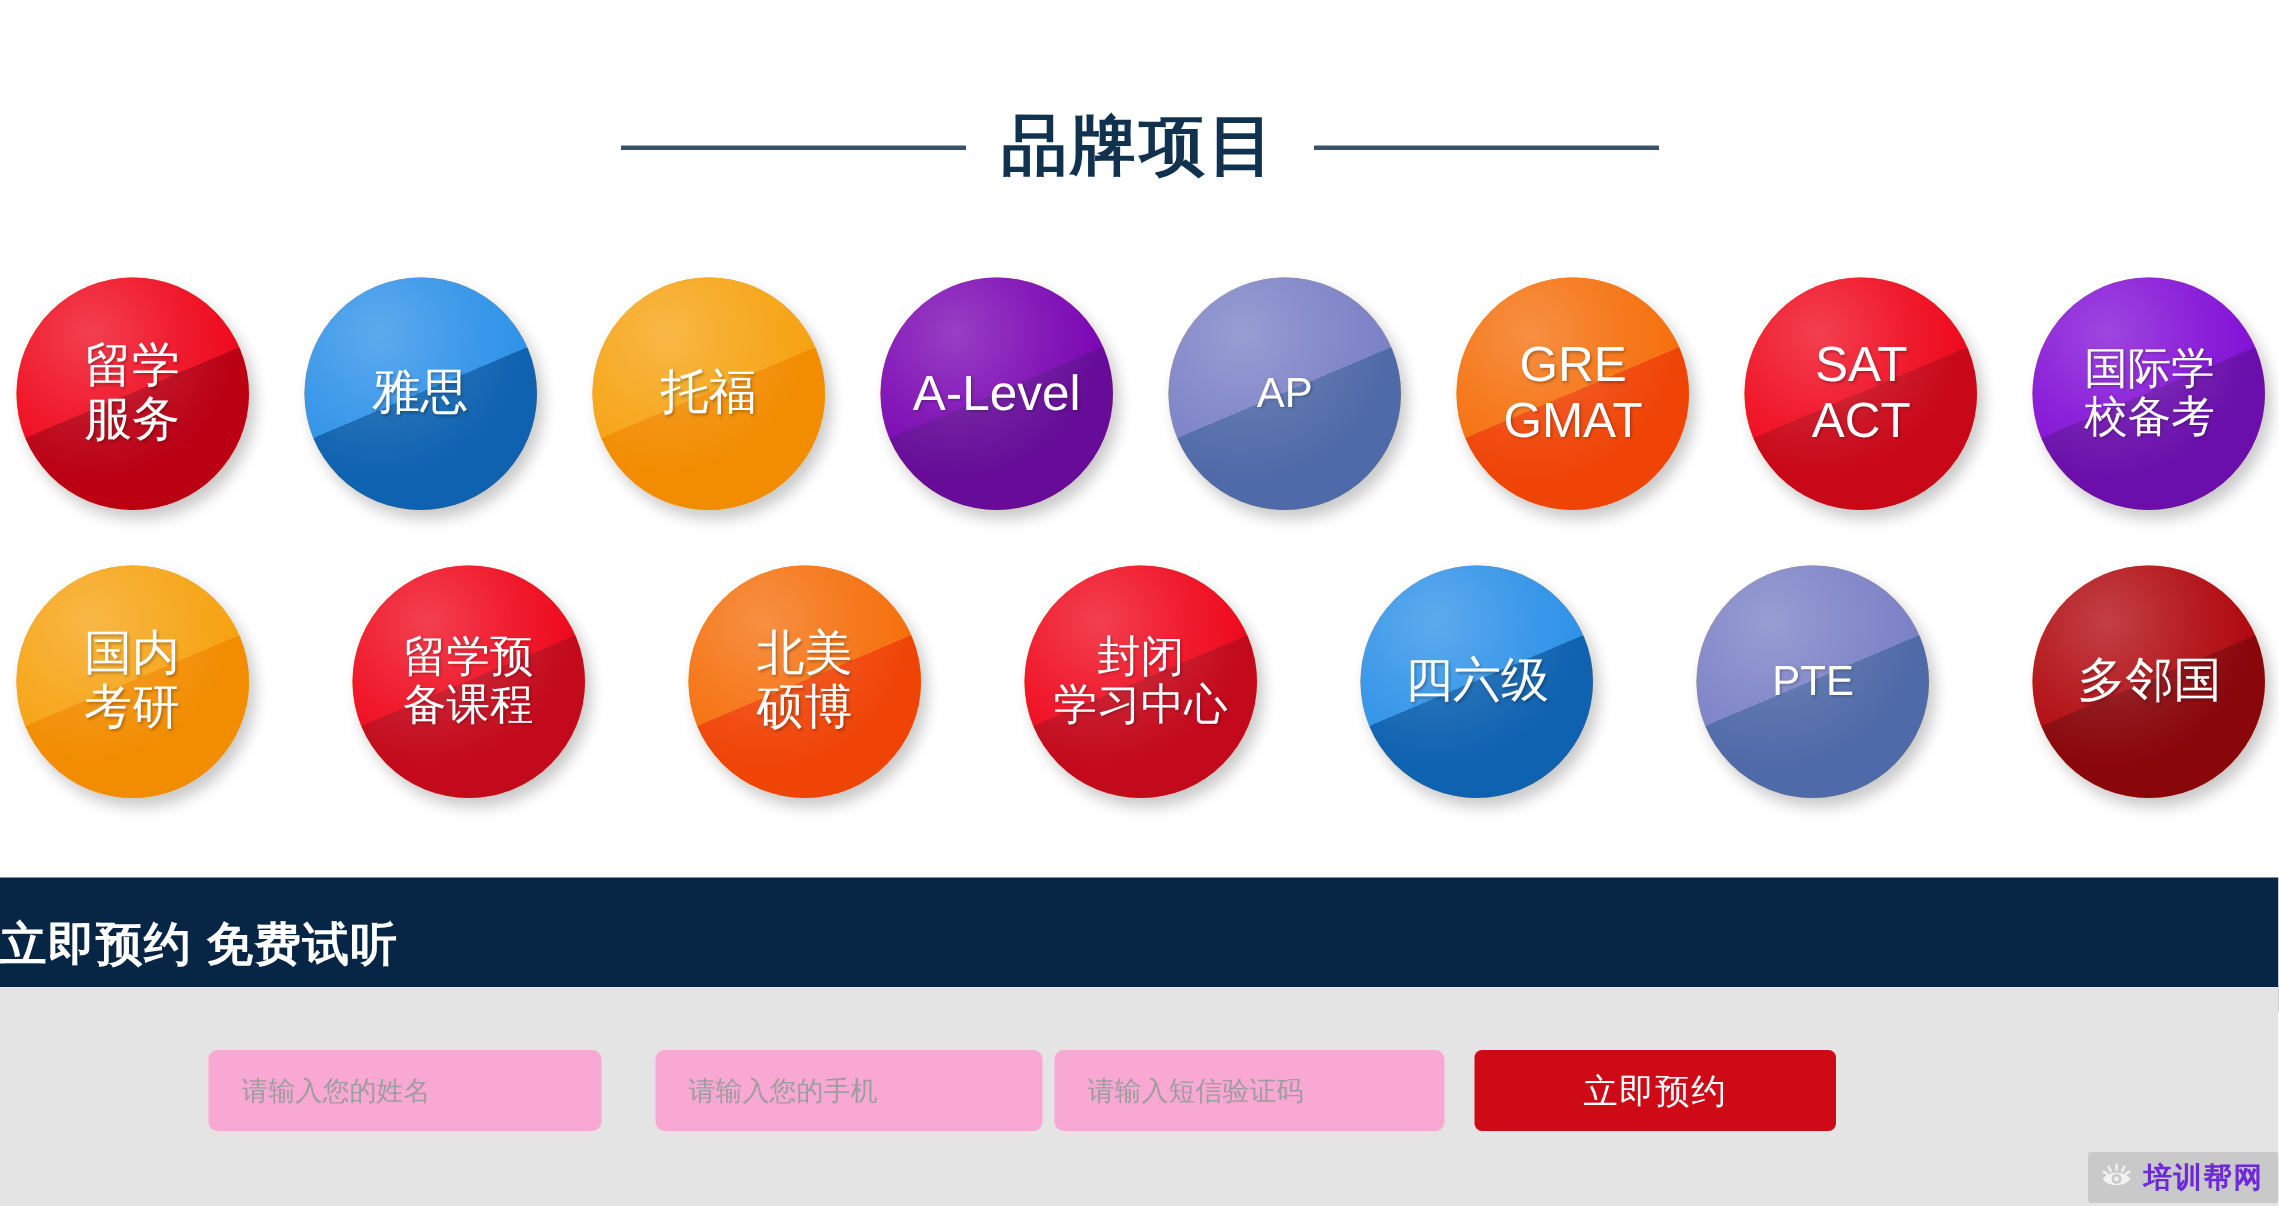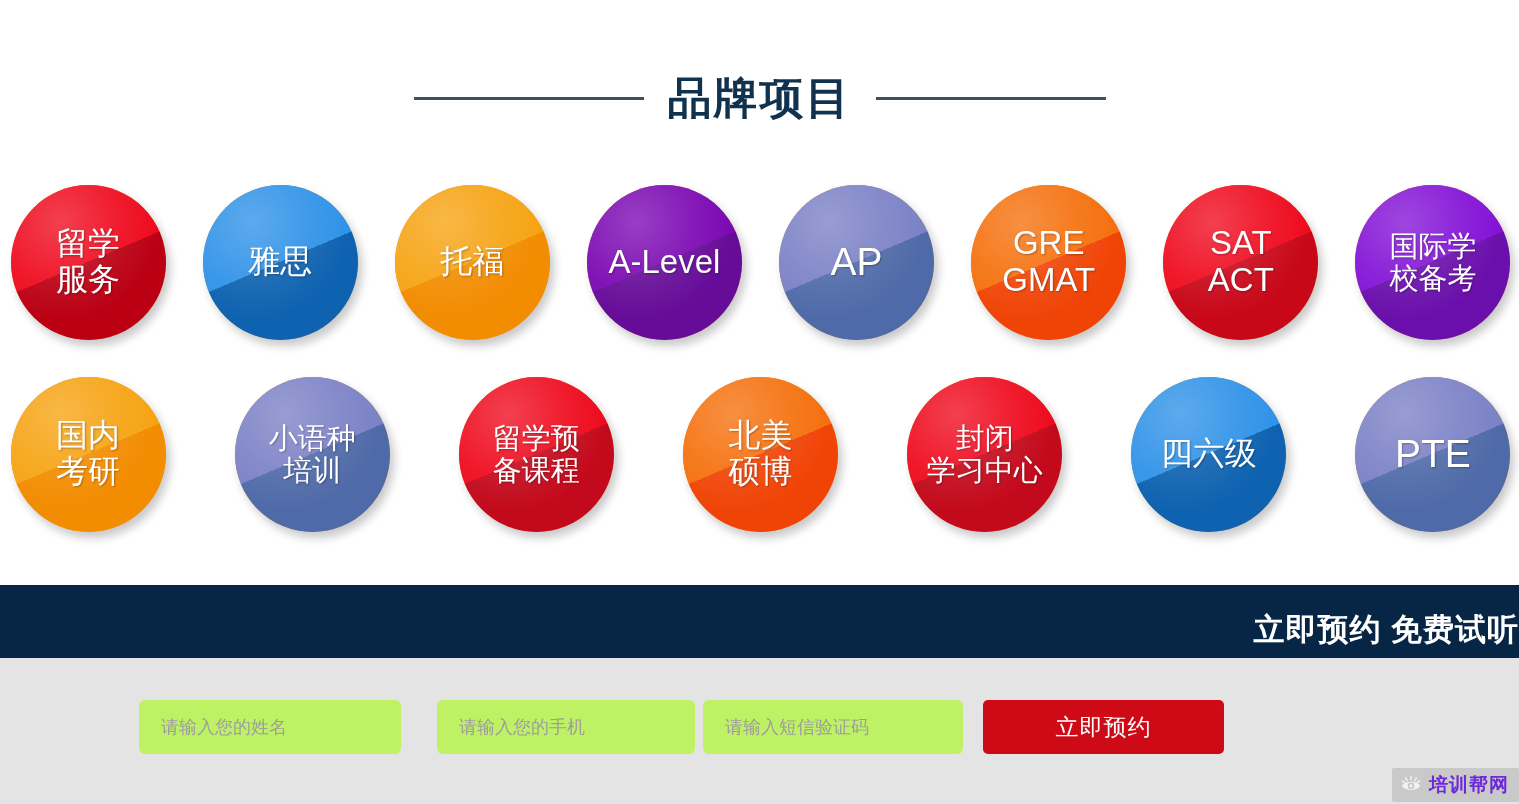--- a/index.html
+++ b/index.html
@@ -111,33 +111,33 @@
     color: #ffffff;
     text-align: center;
     line-height: 1.12;
     white-space: pre;
     text-shadow: 1px 1px 2px rgba(0,0,0,0.28);
     font-weight: normal;
   }
   .cn  { font-size: 32px; }
   .cn-sm { font-size: 29px; }
   .en  { font-size: 33px; }
-  .en-lg { font-size: 39px; }
+  .en-lg { font-size: 28px; }
 
   
   .banner {
     position: absolute;
     top: 585px;
     left: 0;
     width: 1519px;
     height: 89px;
     background: #072646;
     display: flex;
     align-items: center;
-    justify-content: flex-end;
+    justify-content: flex-start;
   }
   .banner-text {
     color: #ffffff;
     font-size: 31px;
     font-weight: bold;
     letter-spacing: 1px;
     white-space: nowrap;
   }
 
   
@@ -152,21 +152,21 @@
   .form-row {
     position: absolute;
     top: 42px;
     left: 139px;
     display: flex;
     align-items: center;
     gap: 8px;
   }
   .field {
     height: 54px;
-    background: #bef264;
+    background: #f9a8d4;
     border: none;
     border-radius: 6px;
     font-size: 18px;
     color: #555;
     font-family: "Liberation Sans", "DejaVu Sans", sans-serif;
     padding: 11px 22px;
     box-sizing: border-box;
     outline: none;
   }
   .field::placeholder { color: #9d9d9d; }
@@ -277,26 +277,20 @@
       </div>
     </div>
   <div class="grid-row" id="row2">
       <div class="circle-wrap">
         <div class="circle" style="--c-light: #f6a312; --c-dark: #f28c00;">
           <div class="circle-label cn">国内
 考研</div>
         </div>
       </div>
       <div class="circle-wrap">
-        <div class="circle" style="--c-light: #7b81c6; --c-dark: #4f6aa8;">
-          <div class="circle-label cn-sm">小语种
-培训</div>
-        </div>
-      </div>
-      <div class="circle-wrap">
         <div class="circle" style="--c-light: #ef0a1e; --c-dark: #c30a1c;">
           <div class="circle-label cn-sm">留学预
 备课程</div>
         </div>
       </div>
       <div class="circle-wrap">
         <div class="circle" style="--c-light: #f5700d; --c-dark: #f04407;">
           <div class="circle-label cn">北美
 硕博</div>
         </div>
@@ -308,20 +302,25 @@
         </div>
       </div>
       <div class="circle-wrap">
         <div class="circle" style="--c-light: #2f92e8; --c-dark: #0e62b0;">
           <div class="circle-label cn">四六级</div>
         </div>
       </div>
       <div class="circle-wrap">
         <div class="circle" style="--c-light: #7b81c6; --c-dark: #4f6aa8;">
           <div class="circle-label en-lg">PTE</div>
+        </div>
+      </div>
+      <div class="circle-wrap">
+        <div class="circle" style="--c-light: #b00a10; --c-dark: #89060b;">
+          <div class="circle-label cn">多邻国</div>
         </div>
       </div>
     </div>
 </div>
 
 <div class="banner" style="background: rgb(7, 38, 70);">
   <div class="banner-text">立即预约 免费试听</div>
 </div>
 
 <div class="form-strip">

